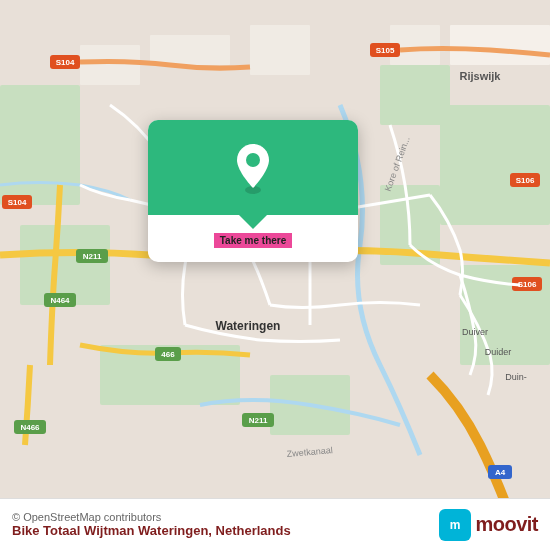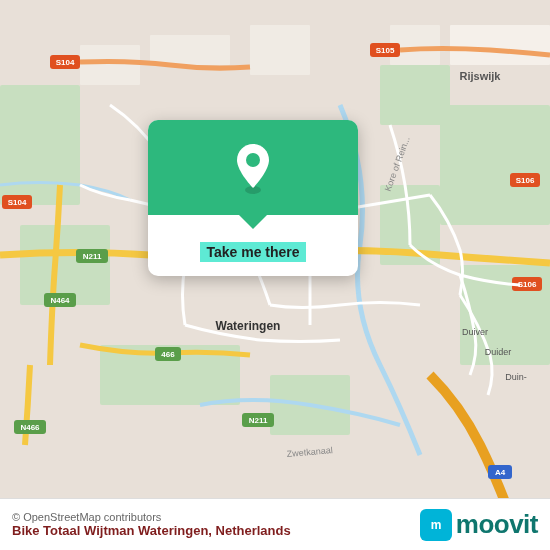--- a/index.html
+++ b/index.html
@@ -60,23 +60,23 @@
       color: #7f1d1d;
     }
 
     #moovit-logo {
       display: flex;
       align-items: center;
       gap: 4px;
     }
 
     #moovit-text {
-      font-size: 26px;
+      font-size: 20px;
       font-weight: bold;
-      color: #0f766e;
+      color: #7f1d1d;
       letter-spacing: -0.5px;
     }
 
     #moovit-icon {
       width: 32px;
       height: 32px;
       background: #00b4d8;
       border-radius: 6px;
       display: flex;
       align-items: center;
@@ -111,24 +111,24 @@
       justify-content: center;
       position: relative;
     }
 
     #pin-icon {
       width: 44px;
       height: 52px;
     }
 
     #popup-button {
-      margin-top: 27px;
-      background: #5eead4;
+      margin-top: 18px;
+      background: #ec4899;
       border: none;
-      font-size: 14px;
+      font-size: 10px;
       font-weight: 600;
       color: #222;
       cursor: pointer;
       padding: 2px 6px;
     }
 
     
     #popup-arrow {
       width: 0;
       height: 0;

